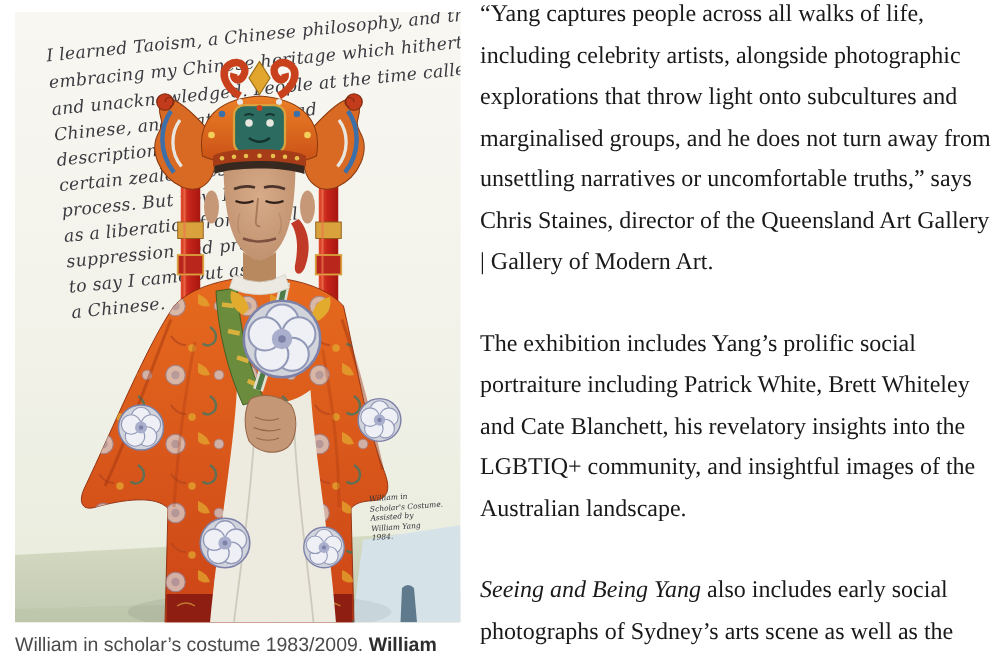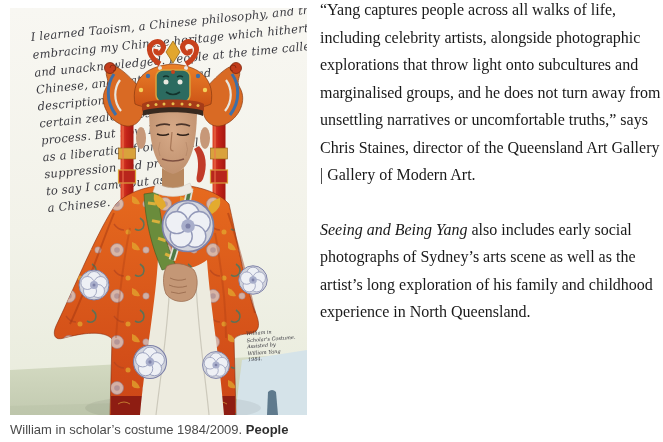--- a/index.html
+++ b/index.html
@@ -274,22 +274,23 @@
       <div class="inscription">
         <div>William in</div>
         <div>Scholar's Costume.</div>
         <div>Assisted by</div>
         <div>William Yang</div>
         <div>1984.</div>
       </div>
     </div>
 
     <figcaption class="photo-caption">
-      <span>William in scholar’s costume 1984/2009. </span><b>People</b>
+      <span>William in scholar’s costume 1983/2009. </span><b>William</b>
     </figcaption>
   </figure>
 
   <div class="article-column">
     <p><span>“Yang captures people across all walks of life, including celebrity artists, alongside photographic explorations that throw light onto subcultures and marginalised groups, and he does not turn away from unsettling narratives or uncomfortable truths,” says Chris Staines, director of the Queensland Art Gallery | Gallery of Modern Art.</span></p>
+    <p><span>The exhibition includes Yang’s prolific social portraiture including Patrick White, Brett Whiteley and Cate Blanchett, his revelatory insights into the LGBTIQ+ community, and insightful images of the Australian landscape.</span></p>
     <p><i>Seeing and Being Yang</i><span> also includes early social photographs of Sydney’s arts scene as well as the artist’s long exploration of his family and childhood experience in North Queensland.</span></p>
   </div>
 
 </div>
 
 </body></html>

